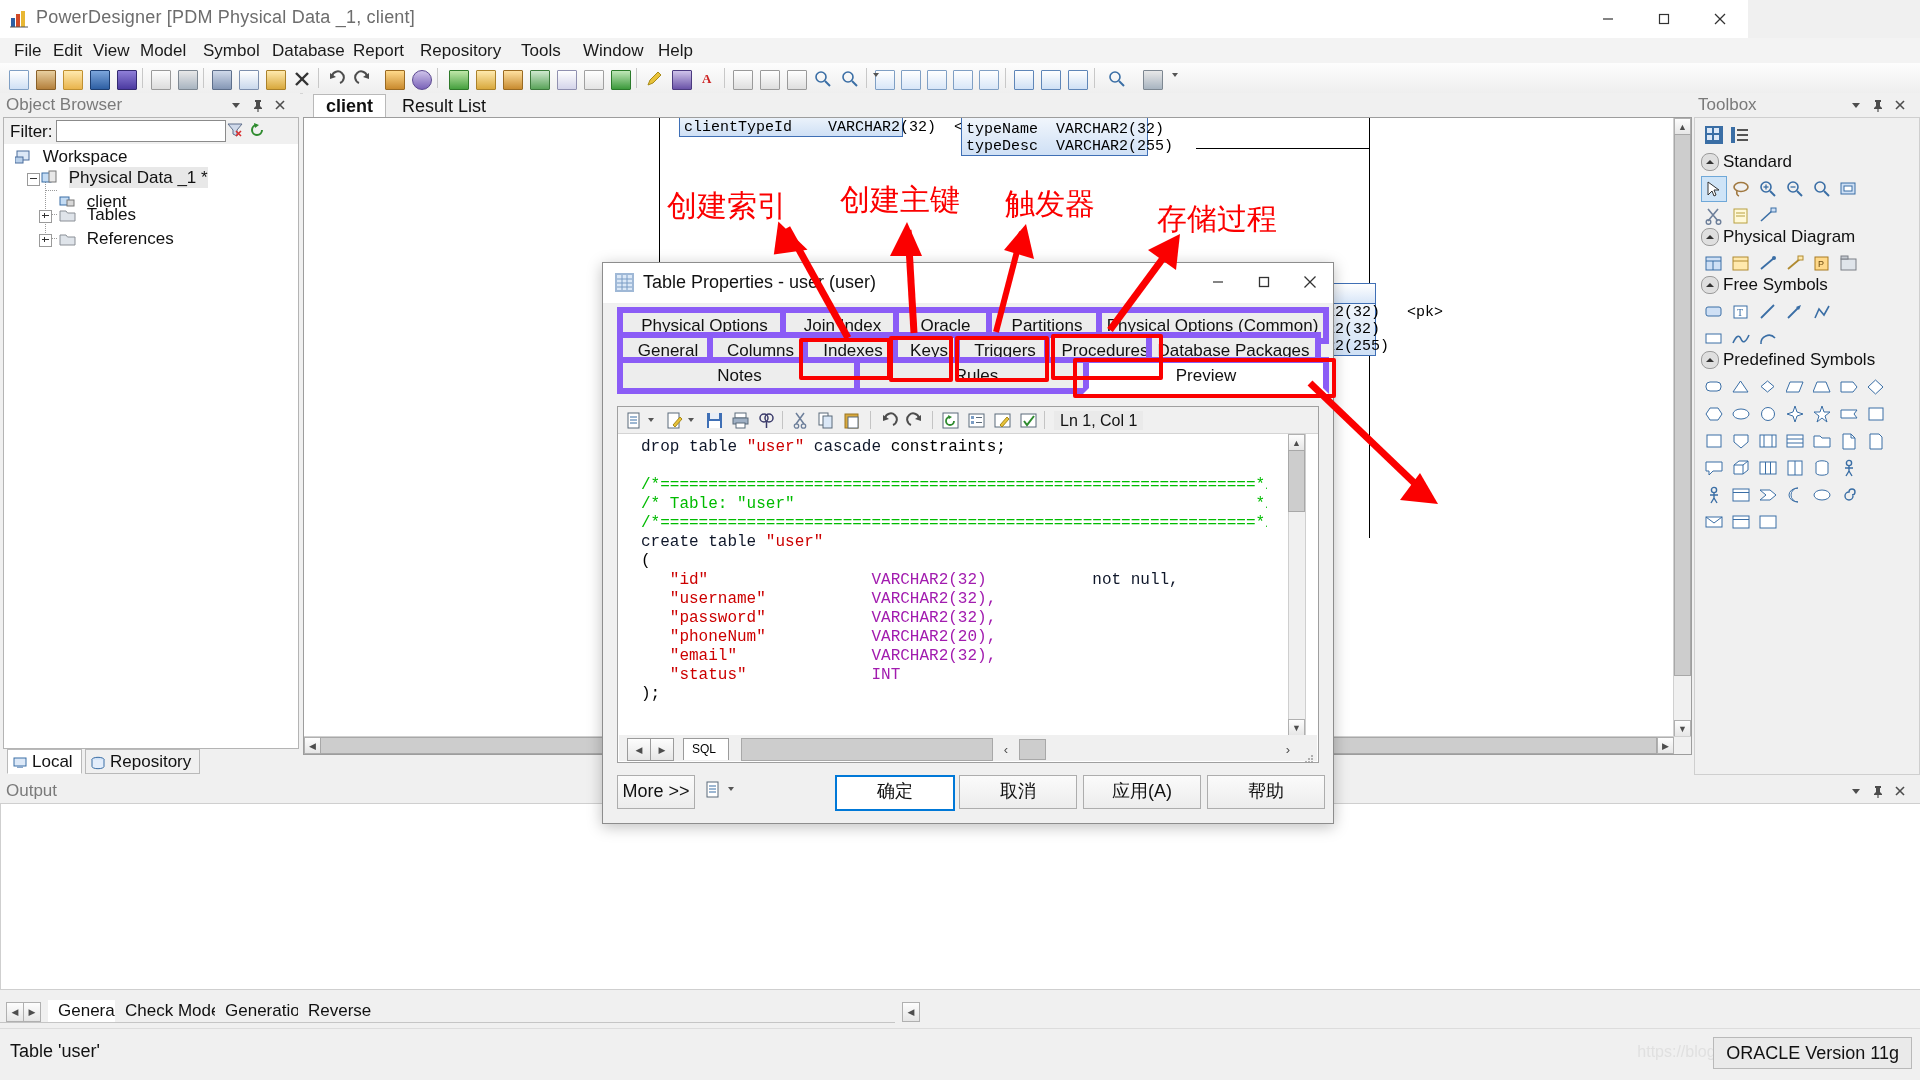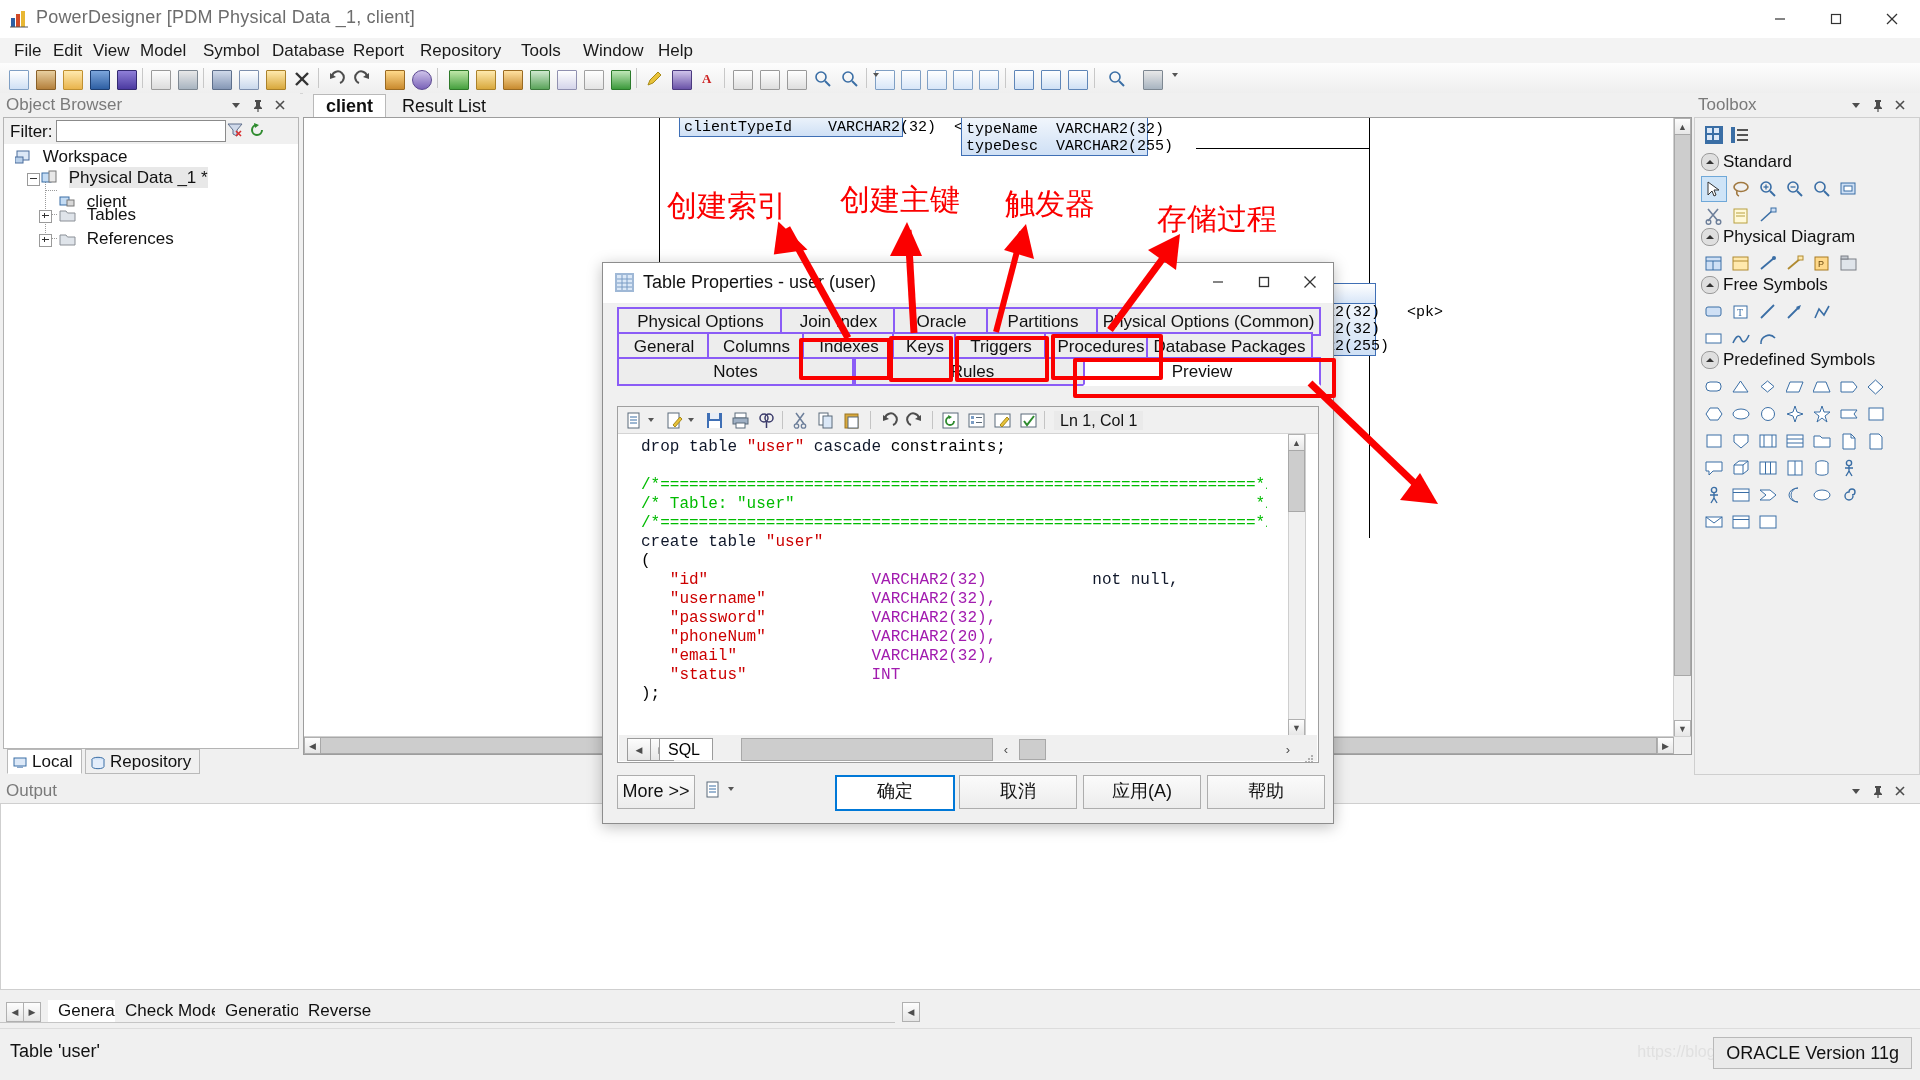--- a/index.html
+++ b/index.html
@@ -6,21 +6,21 @@
   body{
     width:1920px;height:1080px;overflow:hidden;
     font-family:"Liberation Sans", sans-serif;
     font-size:17px;
     background:#ffffff;
     -webkit-font-smoothing:antialiased;
   }
   .app{position:relative;width:1920px;height:1080px;background:#f0f0f0;}
 
   
-  .titlebar{position:absolute;left:0;top:0;width:1920px;height:38px;background:#ffffff;border-bottom:4px solid #14b8a6;}
+  .titlebar{position:absolute;left:0;top:0;width:1748px;height:38px;background:#ffffff;border-bottom:4px solid #14b8a6;}
   .titlebar .tl-icon{position:absolute;left:8px;top:8px;width:22px;height:22px;}
   .titlebar .tl-text{position:absolute;left:36px;top:7px;color:#6d6d6d;font-size:18px;letter-spacing:.2px;}
   .wbtn{position:absolute;top:0;width:56px;height:38px;cursor:default;}
   .wbtn svg{position:absolute;left:50%;top:50%;transform:translate(-50%,-50%);}
   .wbtn.min{right:112px;} .wbtn.max{right:56px;} .wbtn.close{right:0;}
 
   
   .menubar{position:absolute;left:0;top:38px;width:1920px;height:25px;background:#f3f3f3;border-bottom:1px solid #dcdcdc;}
   .menubar .mi{position:absolute;top:2px;height:21px;line-height:21px;padding:0 8px;font-size:17px;color:#1a1a1a;cursor:default;}
 
@@ -105,34 +105,34 @@
   
   .dlg{position:absolute;left:602px;top:262px;width:730px;height:560px;background:#f0f0f0;border:1px solid #8d8d8d;box-shadow:0 3px 14px rgba(0,0,0,.25);}
   .dlg-tb{position:absolute;left:0;top:0;width:730px;height:40px;background:#fff;border-bottom:1px solid #efefef;}
   .dlg-tb .dicon{position:absolute;left:12px;top:10px;width:19px;height:19px;}
   .dlg-tb .dttl{position:absolute;left:40px;top:9px;font-size:18px;color:#111;}
   .dwbtn{position:absolute;top:0;width:46px;height:38px;cursor:default;}
   .dwbtn svg{position:absolute;left:50%;top:50%;transform:translate(-50%,-50%);}
   .dwbtn.min{right:92px;} .dwbtn.max{right:46px;} .dwbtn.close{right:0;}
 
   .tabrow{position:absolute;left:14px;height:26px;}
-  .tab{position:absolute;top:0;height:25px;line-height:25px;text-align:center;font-size:17px;color:#111;background:#ededed;border:2px solid #8b5cf6;cursor:default;}
+  .tab{position:absolute;top:0;height:25px;line-height:25px;text-align:center;font-size:17px;color:#111;background:#ededed;border:6px solid #8b5cf6;cursor:default;}
   .tab.active{background:#fff;border-bottom-color:#fff;}
 
   .previewpane{position:absolute;left:14px;top:143px;width:700px;height:355px;background:#fff;border:1px solid #9f9f9f;}
   .pv-toolbar{position:absolute;left:0;top:0;width:700px;height:26px;background:#f0f0f0;border-bottom:1px solid #d4d4d4;}
   .pvbtn{position:absolute;top:3px;width:21px;height:21px;cursor:default;border:1px solid transparent;border-radius:2px;}
   .pvsep{position:absolute;top:4px;width:1px;height:18px;background:#c4c4c4;}
   .lncol{position:absolute;top:4px;height:19px;line-height:19px;font-size:16px;color:#111;background:#eaeaea;padding:0 6px;}
   .code{position:absolute;left:1px;top:27px;width:648px;height:300px;background:#fff;overflow:hidden;font-family:"Liberation Mono",monospace;font-size:16px;line-height:19px;white-space:pre;color:#000;padding:4px 0 0 22px;box-sizing:border-box;}
   .gutter{position:absolute;left:1px;top:27px;width:20px;height:300px;background:#ececec;border-right:1px solid #d0d0d0;}
   .k{color:#0f172a;} .s{color:#cc0000;} .c{color:#00bb00;} .t{color:#a21caf;font-family:Liberation Mono, monospace;}
   .codevsb{position:absolute;right:12px;top:27px;width:16px;height:300px;background:#f0f0f0;border:1px solid #cfcfcf;}
   .sqlbar{position:absolute;left:1px;bottom:1px;width:698px;height:26px;background:#f0f0f0;}
-  .sqltab{position:absolute;left:40px;top:3px;height:21px;line-height:21px;padding:0 12px 0 8px;background:#fff;border:1px solid #9b9b9b;border-bottom:none;font-size:16px;}
+  .sqltab{position:absolute;left:64px;top:3px;height:21px;line-height:21px;padding:0 12px 0 8px;background:#fff;border:1px solid #9b9b9b;border-bottom:none;font-size:12px;}
   .sqlfill{position:absolute;left:122px;top:3px;width:250px;height:21px;background:#cdcdcd;border:1px solid #a8a8a8;}
   .sqlnav{position:absolute;top:3px;width:22px;height:21px;background:linear-gradient(#fdfdfd,#e6e6e6);border:1px solid #9b9b9b;cursor:default;}
 
   .dbtn{position:absolute;height:32px;line-height:30px;text-align:center;font-size:18px;background:linear-gradient(#fbfbfb,#ececec);border:1px solid #adadad;color:#111;cursor:default;}
   .dbtn.primary{border:2px solid #0078d7;background:#fff;line-height:28px;}
 
   
   .redbox{position:absolute;border:4px solid #fb0000;border-radius:2px;pointer-events:none;}
   .redtext{position:absolute;color:#fb0000;font-family:"DejaVu Sans",sans-serif;font-size:30px;font-weight:400;white-space:nowrap;line-height:1.15;}
   .annosvg{position:absolute;left:0;top:0;width:1920px;height:1080px;pointer-events:none;}

